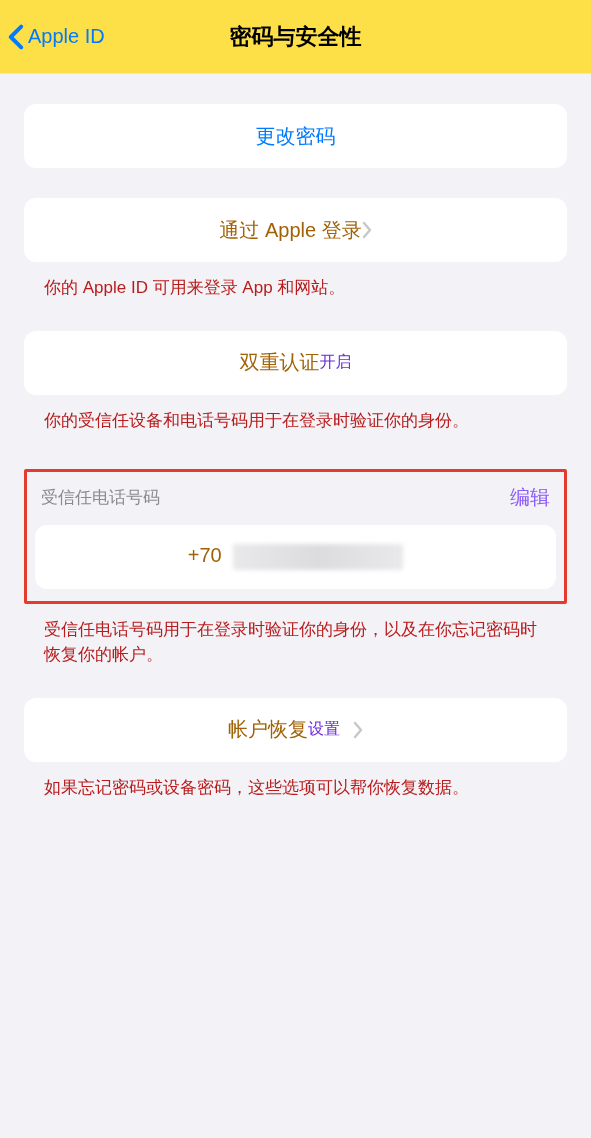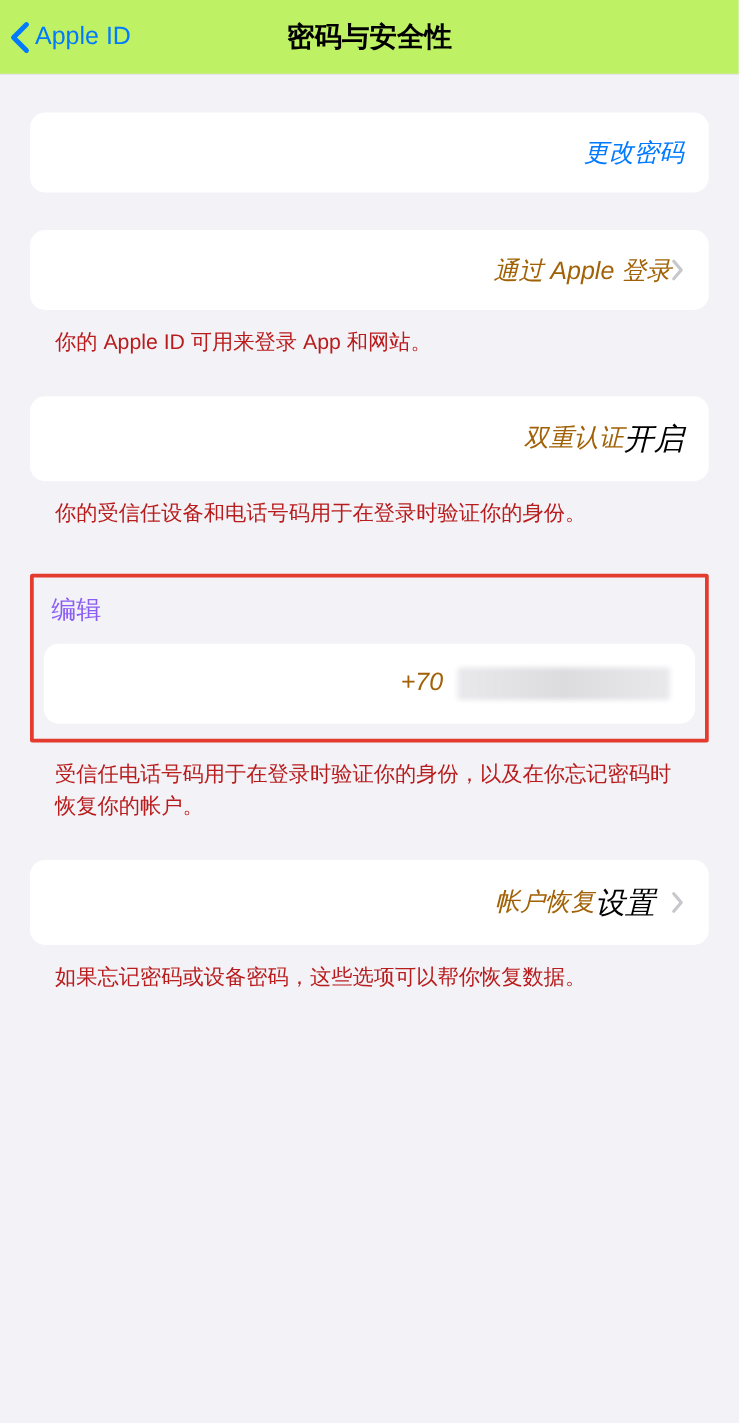--- a/index.html
+++ b/index.html
@@ -6,22 +6,22 @@
     html, body { width: 591px; height: 1138px; }
     body {
       font-family: -apple-system, "SF Pro Text", "PingFang SC", "Helvetica Neue", Arial, sans-serif;
       background: #f2f2f7;
       color: #000;
       font-size: 17px;
     }
 
     
     .nav {
-      height: 60px;
-      background: #bef264;
+      height: 74px;
+      background: #fde047;
       border-bottom: 1px solid #e5e5e7;
       display: flex;
       align-items: center;
       position: relative;
       padding: 0 8px;
     }
     .nav-back {
       display: flex;
       align-items: center;
       color: #007aff;
@@ -43,27 +43,26 @@
     .content { padding: 0 24px 40px 24px; }
 
     
     .group { margin-top: 30px; }
     .cell {
       background: #fff;
       border-radius: 12px;
       padding: 18px 20px;
       display: flex;
       align-items: center;
-      justify-content: flex-end;
+      justify-content: center;
       font-size: 20px;
       min-height: 64px;
-      font-style: italic;
     }
     .cell .label { color: #a16207; }
-    .cell .value { color: #000000; font-size: 24px; }
+    .cell .value { color: #6d28d9; font-size: 16px; }
     .cell.link .label { color: #007aff; }
     .cell .right { display: flex; align-items: center; gap: 13px; }
 
     
     .chevron { color: #c7c7cc; display: inline-flex; }
     .chevron svg { display: block; }
 
     
     .caption {
       color: #b91c1c;
@@ -147,20 +146,21 @@
   <div class="group">
     <div class="cell">
       <span class="label">双重认证</span>
       <span class="value">开启</span>
     </div>
     <div class="caption">你的受信任设备和电话号码用于在登录时验证你的身份。</div>
   </div>
 
   <div class="highlight-box">
     <div class="header-caption">
+      <span>受信任电话号码</span>
       <span class="edit">编辑</span>
     </div>
     <div class="cell phone-cell">
       <span class="label">
         <span>+70</span>
         <span class="redacted"></span>
       </span>
     </div>
   </div>
   <div class="caption">受信任电话号码用于在登录时验证你的身份，以及在你忘记密码时恢复你的帐户。</div>

